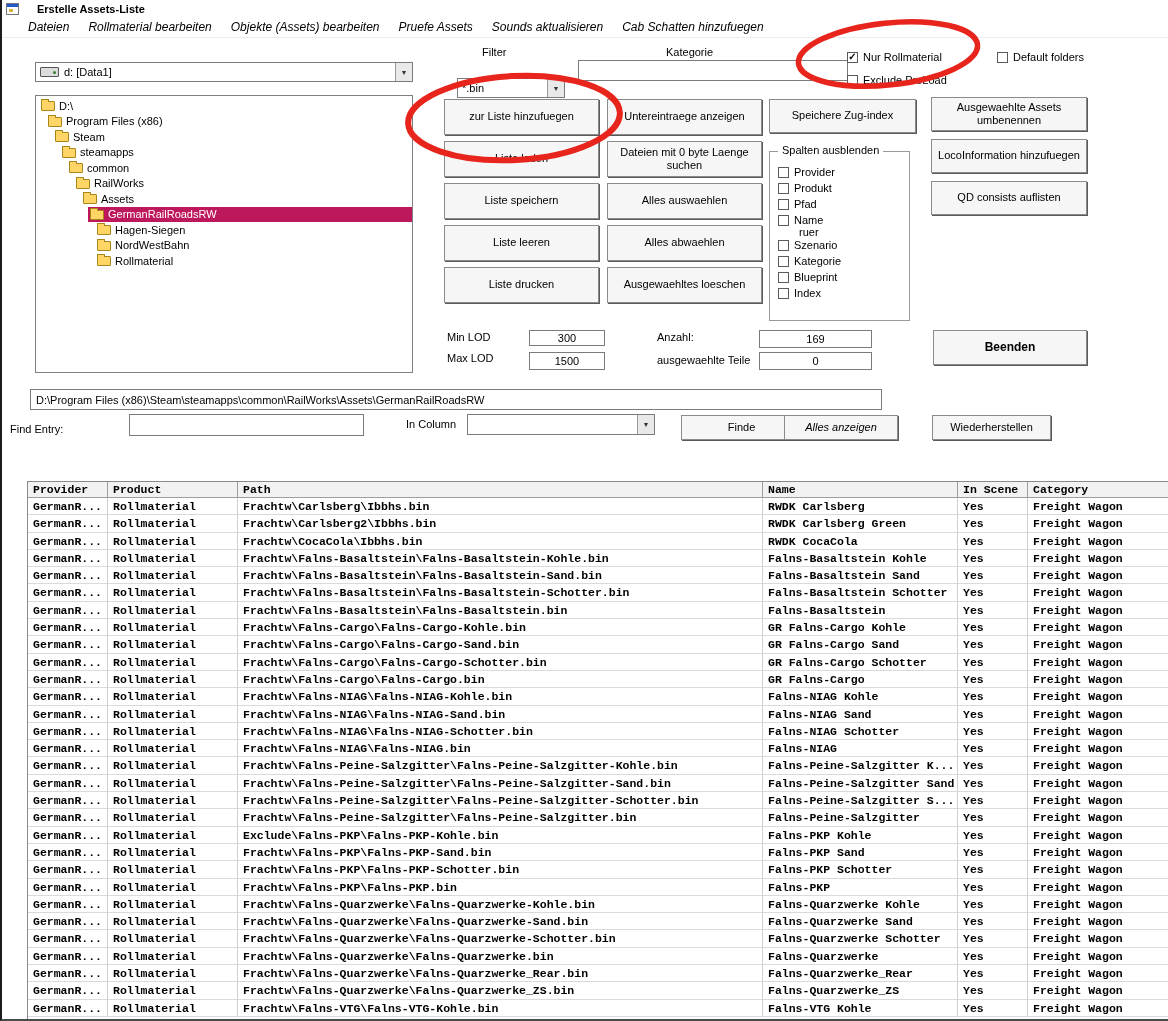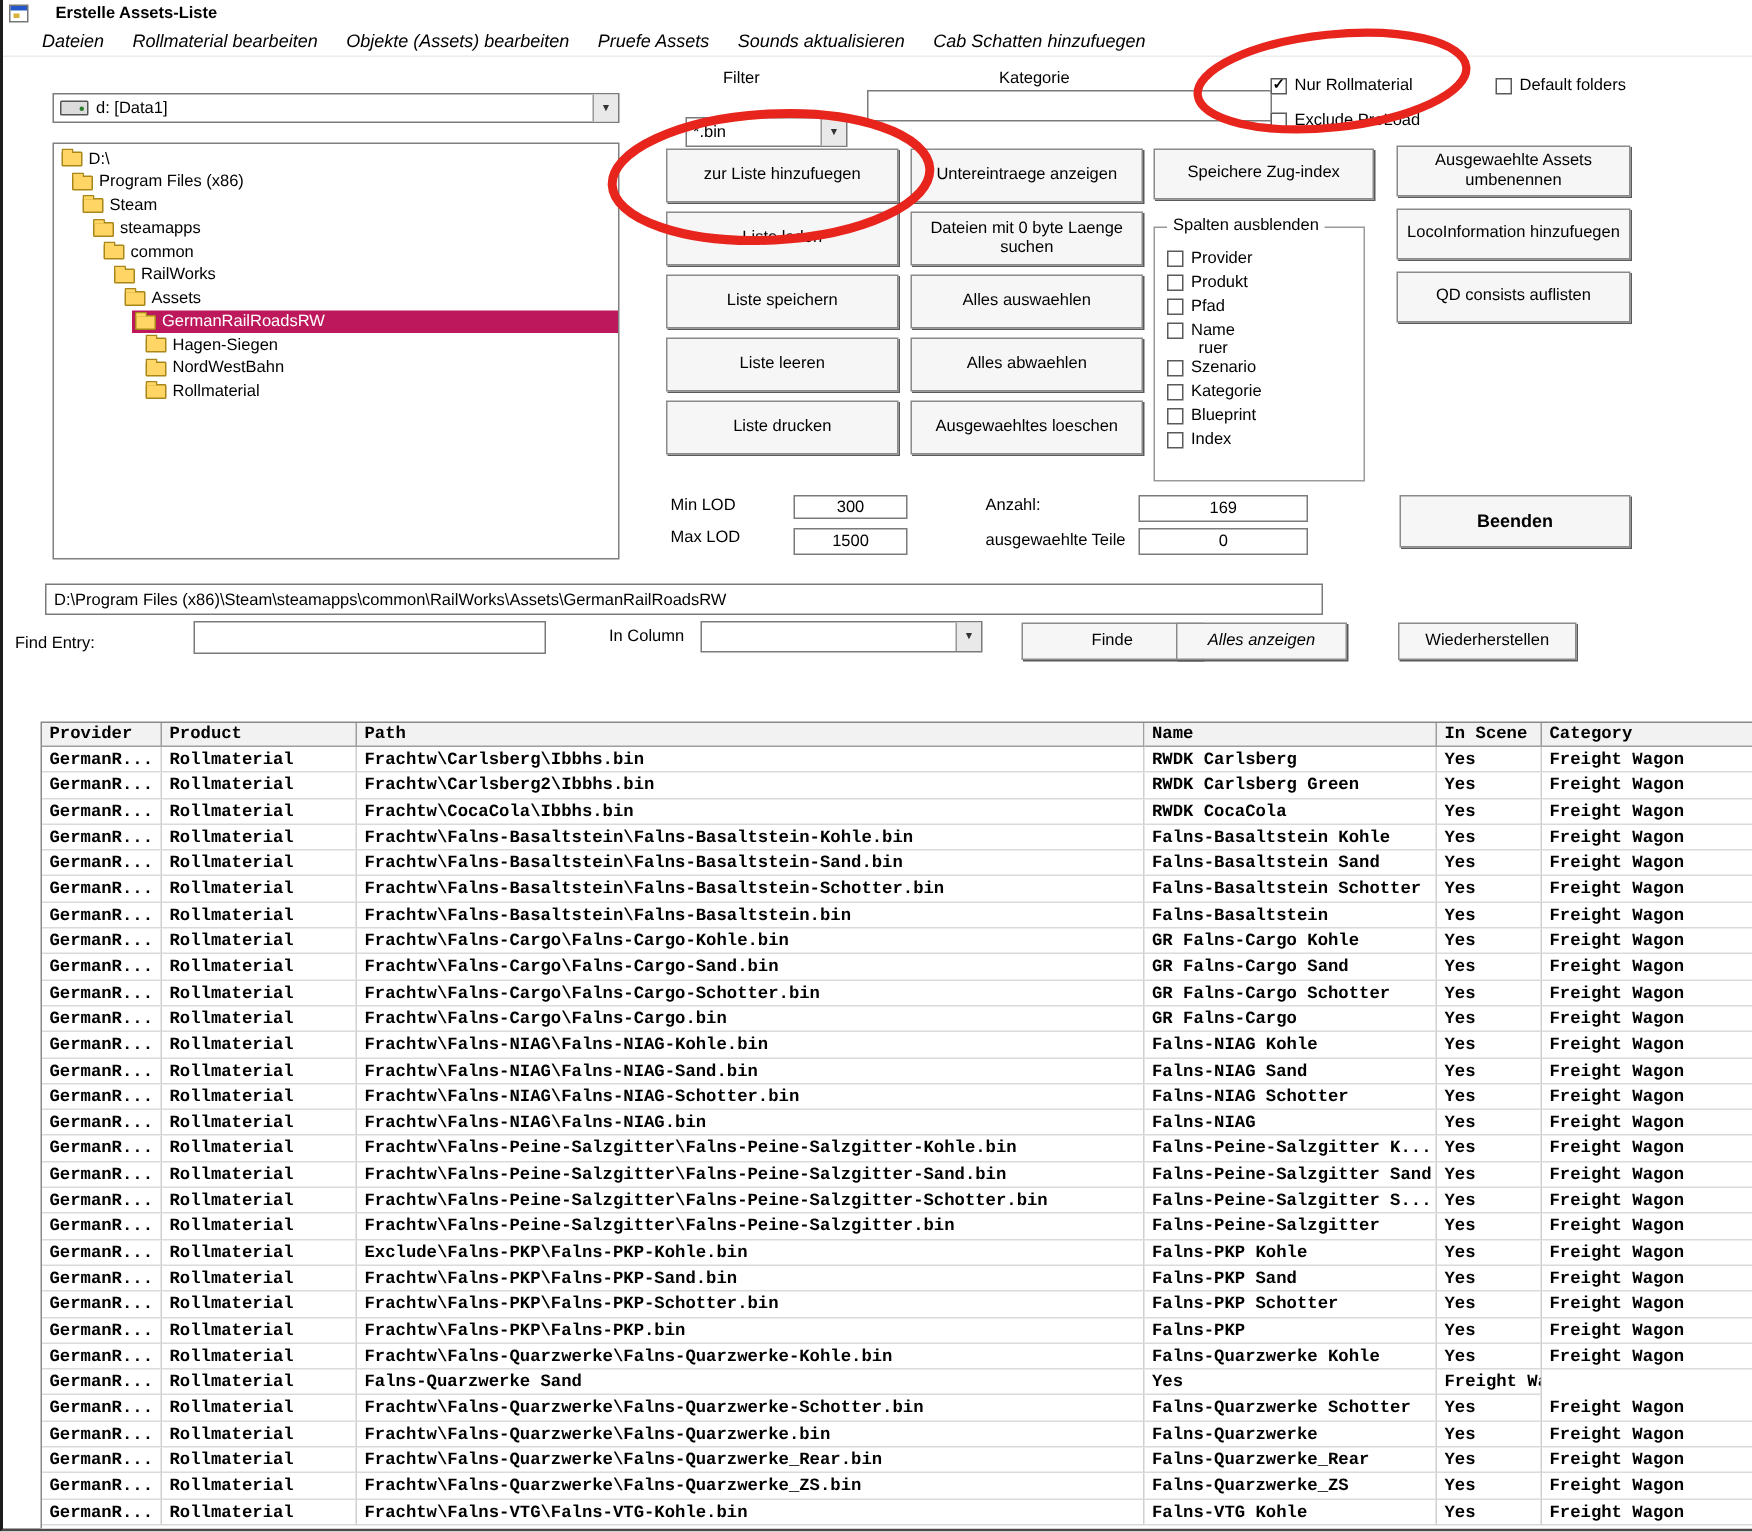--- a/index.html
+++ b/index.html
@@ -484,20 +484,21 @@
           <div class="tcell">GermanR...</div>
           <div class="tcell">Rollmaterial</div>
           <div class="tcell">Frachtw\Falns-Quarzwerke\Falns-Quarzwerke-Kohle.bin</div>
           <div class="tcell">Falns-Quarzwerke Kohle</div>
           <div class="tcell">Yes</div>
           <div class="tcell">Freight Wagon</div>
         </div>
         <div class="trow">
           <div class="tcell">GermanR...</div>
           <div class="tcell">Rollmaterial</div>
+          <div class="tcell">Frachtw\Falns-Quarzwerke\Falns-Quarzwerke-Sand.bin</div>
           <div class="tcell">Falns-Quarzwerke Sand</div>
           <div class="tcell">Yes</div>
           <div class="tcell">Freight Wagon</div>
         </div>
         <div class="trow">
           <div class="tcell">GermanR...</div>
           <div class="tcell">Rollmaterial</div>
           <div class="tcell">Frachtw\Falns-Quarzwerke\Falns-Quarzwerke-Schotter.bin</div>
           <div class="tcell">Falns-Quarzwerke Schotter</div>
           <div class="tcell">Yes</div>

